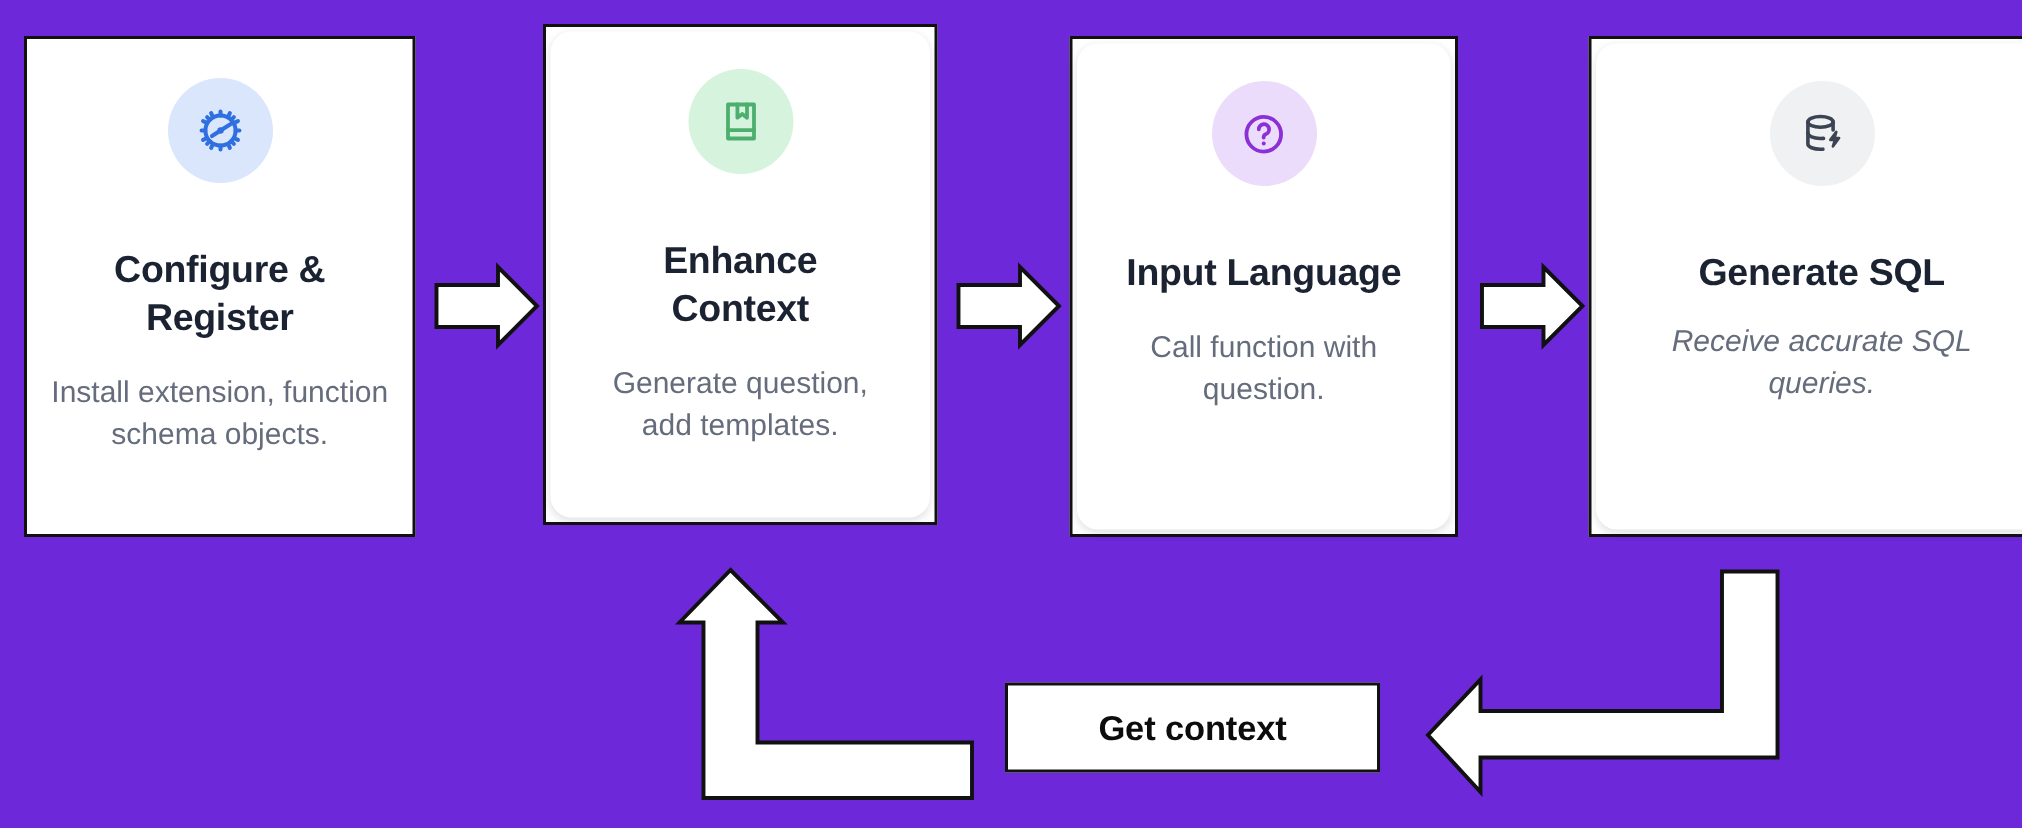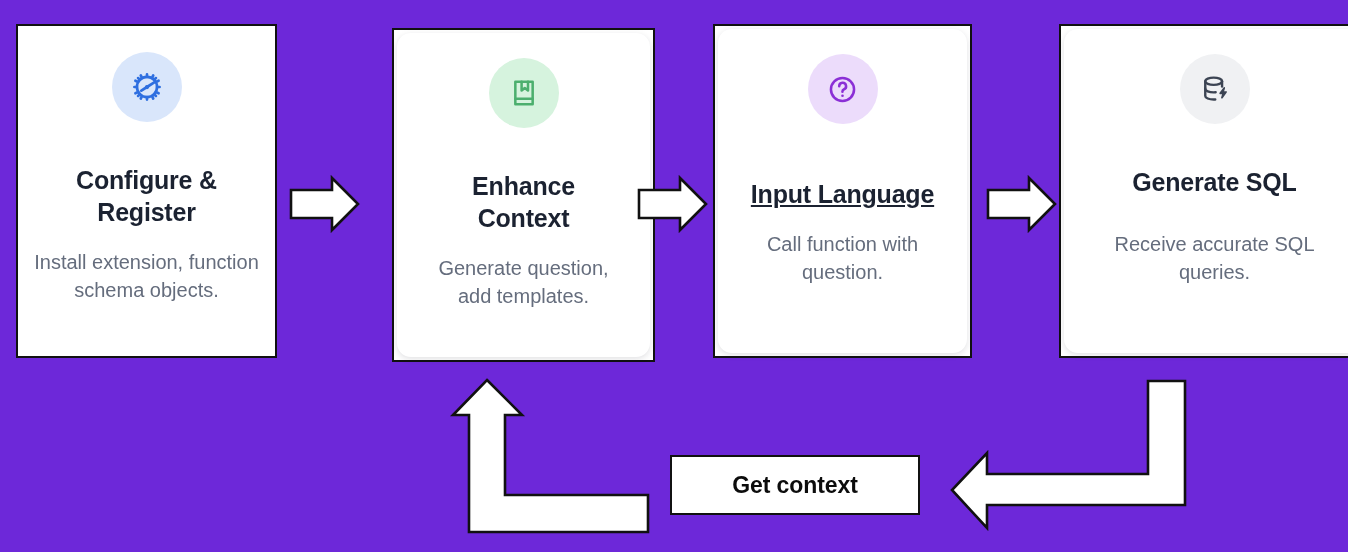--- a/index.html
+++ b/index.html
@@ -130,21 +130,21 @@
                      M18.6 8.3 L20.2 7.6 M3.8 16.4 L5.4 15.7
                      M15.7 18.6 L16.4 20.2 M7.6 3.8 L8.3 5.4"></path>
           </svg>
         </span>
       </div>
       <div class="card-title" style="margin-top:42px;">Configure &amp; Register</div>
       <div class="card-desc" style="margin-top:20px;">Install extension, function schema objects.</div>
     </div>
   </div>
 
-  <div class="card rounded" style="left:362px; top:28px; width:263px; height:334px;margin-left:30px;">
+  <div class="card rounded" style="left:362px; top:16px; width:263px; height:334px;">
     <div class="card-inner" style="padding-top:25px;">
       <div class="icon-badge" style="background:#d6f3de;">
         <span>
           <svg width="32" height="32" viewBox="0 0 24 24" fill="none" stroke="#4caf6e" stroke-width="1.9" stroke-linecap="round" stroke-linejoin="round">
             <path d="M5.5 3.5 h13 v17 h-13 z"></path>
             <path d="M5.5 16.3 h13"></path>
             <path d="M10.2 3.5 v6.6 l2.4 -1.9 l2.4 1.9 v-6.6"></path>
           </svg>
         </span>
       </div>
@@ -157,40 +157,40 @@
     <div class="card-inner" style="padding-top:25px;">
       <div class="icon-badge" style="background:#ecdcfb;">
         <span>
           <svg width="33" height="33" viewBox="0 0 24 24" fill="none" stroke="#8b2fd6" stroke-width="1.85" stroke-linecap="round" stroke-linejoin="round">
             <circle cx="12" cy="12" r="8.4"></circle>
             <path d="M9.6 9.6 a2.5 2.5 0 1 1 3.3 2.4 c-0.75 0.3 -0.95 0.85 -0.95 1.6"></path>
             <circle cx="12" cy="16.5" r="0.95" fill="#8b2fd6" stroke="none"></circle>
           </svg>
         </span>
       </div>
-      <div class="card-title" style="margin-top:54px; max-width:190px;text-decoration:underline;">Input Language</div>
+      <div class="card-title" style="margin-top:42px; max-width:190px;">Input Language</div>
       <div class="card-desc" style="margin-top:20px; max-width:210px;">Call function with question.</div>
     </div>
   </div>
 
   <div class="card rounded" style="left:1059px; top:24px; width:311px; height:334px;">
     <div class="card-inner" style="padding-top:25px;">
       <div class="icon-badge" style="background:#f0f1f3;">
         <span>
           <svg width="32" height="32" viewBox="0 0 24 24" fill="none" stroke="#3c4453" stroke-width="1.8" stroke-linecap="round" stroke-linejoin="round">
             <ellipse cx="11" cy="6.2" rx="6.3" ry="2.7"></ellipse>
             <path d="M4.7 6.2 v5.6 c0 1.5 2.8 2.7 6.3 2.7 c0.5 0 1 -0.03 1.5 -0.08"></path>
             <path d="M4.7 11.6 v5.6 c0 1.5 2.8 2.7 6.3 2.7 c0.4 0 0.8 -0.02 1.2 -0.06"></path>
             <path d="M17.3 6.2 v4.0"></path>
             <path d="M18.9 11.2 l-3.0 4.0 h2.3 l-1.0 3.3 l3.1 -4.2 h-2.3 z" fill="#3c4453" stroke-width="1.3"></path>
           </svg>
         </span>
       </div>
       <div class="card-title" style="margin-top:42px; max-width:230px;">Generate SQL</div>
-      <div class="card-desc" style="margin-top:32px; max-width:205px;">Receive accurate SQL queries.</div>
+      <div class="card-desc" style="margin-top:16px; max-width:205px;font-style:italic;">Receive accurate SQL queries.</div>
     </div>
   </div>
 
   <div id="get-context-box">
     <span class="label">Get context</span>
   </div>
 
   <svg id="overlay" viewBox="0 0 1348 552">
 
     <polygon class="flow-arrow" points="291,190 332,190 332,178 358,204 332,230 332,218 291,218"></polygon>

